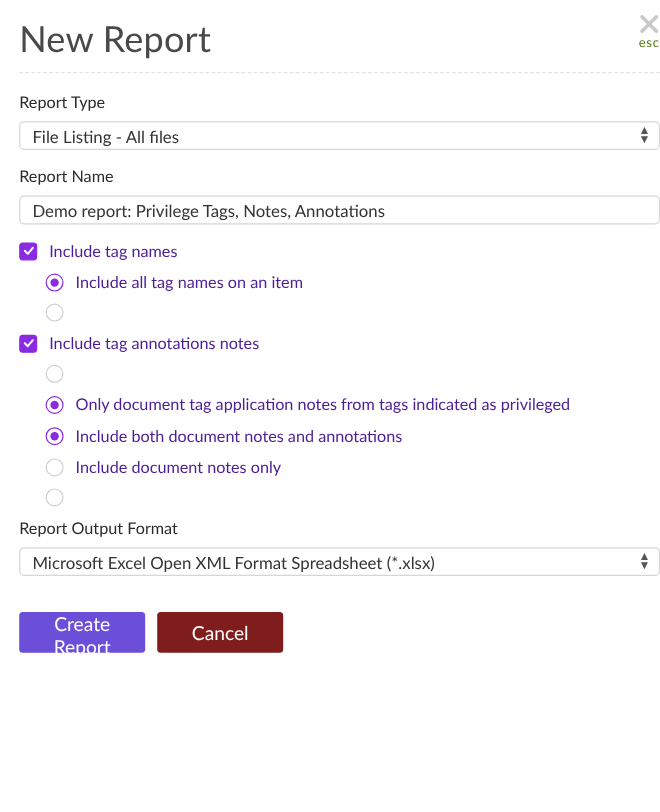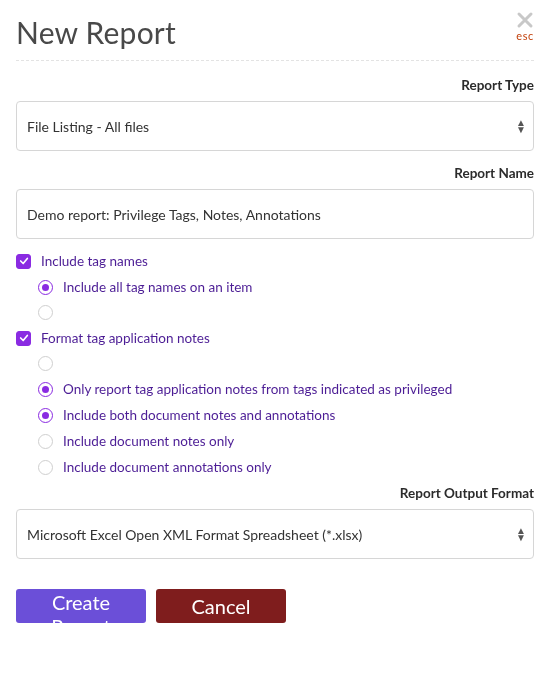--- a/index.html
+++ b/index.html
@@ -6,68 +6,67 @@
   html, body { margin: 0; padding: 0; }
   body {
     font-family: "Lato", "Helvetica Neue", Arial, sans-serif;
     color: #2b2b2b;
     width: 550px;
     height: 677px;
     background: #fff;
     position: relative;
   }
   .modal {
-    padding: 14px 16px 16px 16px;
+    padding: 14px 0 16px 16px;
   }
   .modal-header {
     display: flex;
     align-items: flex-start;
     justify-content: space-between;
     padding-bottom: 10px;
     border-bottom: 1px dashed #e3e3e3;
     margin-bottom: 16px;
   }
   h1 {
     margin: 0;
     font-size: 30px;
     font-weight: 400;
     color: #494949;
     letter-spacing: 0.2px;
   }
   .close-wrap {
     text-align: center;
-    color: #c2410c;
+    color: #4d7c0f;
     line-height: 1;
     margin-top: -4px;
   }
   .close-x {
     font-size: 22px;
     font-weight: 700;
     cursor: pointer;
   }
   .close-esc {
     font-size: 11px;
     margin-top: -2px;
     letter-spacing: 0.5px;
   }
   .section-label {
     font-size: 13.5px;
-    font-weight: 700;
+    font-weight: 400;
     color: #2b2b2b;
     margin-bottom: 8px;
-    text-align: right;
   }
   .form-group { margin-bottom: 14px; }
   .select-wrap {
     position: relative;
   }
   .select-wrap select,
   .text-input {
     width: 100%;
-    height: 50px;
+    height: 24px;
     border: 1px solid #d6d6d6;
     border-radius: 4px;
     background: #fff;
     font-size: 14px;
     padding: 0 26px 0 10px;
     color: #333;
     appearance: none;
     -webkit-appearance: none;
     font-family: inherit;
   }
@@ -135,25 +134,25 @@
   }
   .rd.checked .dot { display: block; }
   .options-block { margin-bottom: 6px; }
   .footer {
     display: flex;
     gap: 10px;
     margin-top: 30px;
   }
   .btn {
     flex: 0 0 auto;
-    width: 130px;
+    width: 105px;
     height: 34px;
     border: none;
     border-radius: 3px;
-    font-size: 20px;
+    font-size: 16px;
     color: #fff;
     cursor: pointer;
     font-family: inherit;
   }
   .btn-primary { background: #6b4fd8; }
   .btn-secondary { background: #7f1d1d; }
 </style>
 </head>
 <body>
 
@@ -209,47 +208,46 @@
     </div>
   </div>
 
   <div class="options-block">
     <div class="opt-row">
       <span class="cb checked">
         <svg viewBox="0 0 12 12">
             <path d="M2 6 L5 9 L10 3" stroke="#fff" stroke-width="2" fill="none" stroke-linecap="round" stroke-linejoin="round"></path>
           </svg>
       </span>
-      <span>Format tag application notes</span>
+      <span>Include tag annotations notes</span>
     </div>
     <div class="opt-row sub">
       <span class="rd"></span>
     </div>
     <div class="opt-row sub">
       <span class="rd checked">
           <span class="dot"></span>
         </span>
-      <span>Only report tag application notes from tags indicated as privileged</span>
+      <span>Only document tag application notes from tags indicated as privileged</span>
     </div>
   </div>
 
   <div class="options-block">
     <div class="opt-row sub">
       <span class="rd checked">
           <span class="dot"></span>
         </span>
       <span>Include both document notes and annotations</span>
     </div>
     <div class="opt-row sub">
       <span class="rd"></span>
       <span>Include document notes only</span>
     </div>
     <div class="opt-row sub">
       <span class="rd"></span>
-      <span>Include document annotations only</span>
     </div>
   </div>
 
   <div class="form-group">
     <div class="section-label">Report Output Format</div>
     <div class="select-wrap">
       <select>
         <option>Microsoft Excel Open XML Format Spreadsheet (*.xlsx)</option>
       </select>
       <div class="select-arrows">

